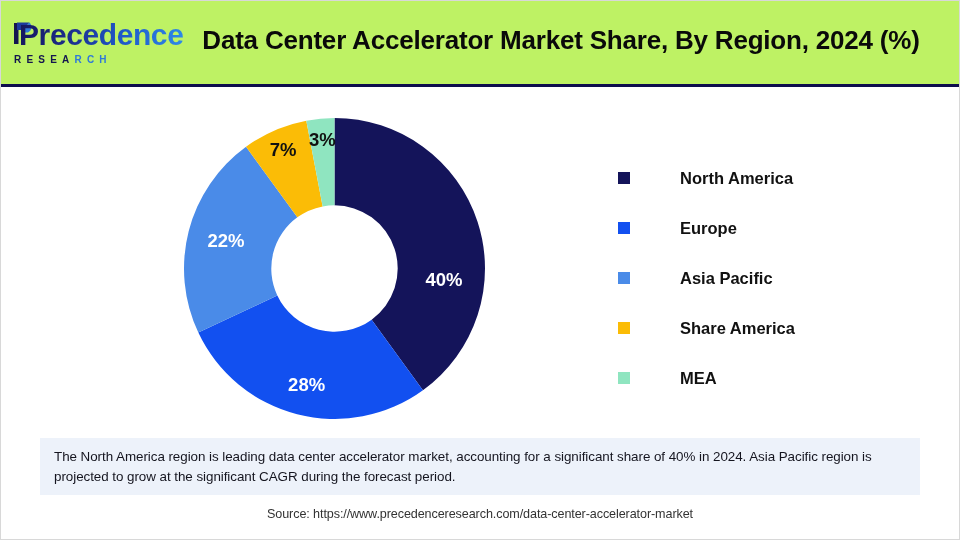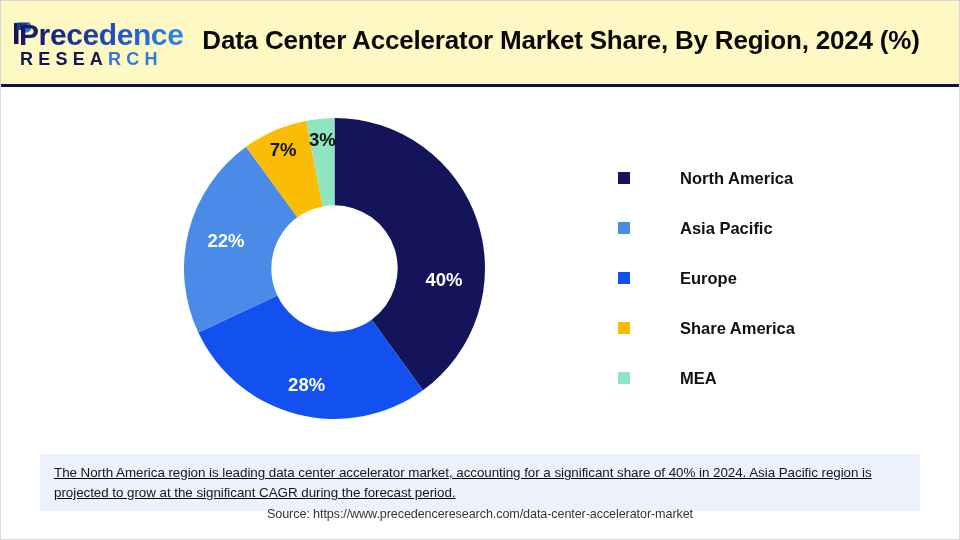--- a/index.html
+++ b/index.html
@@ -20,21 +20,21 @@
     overflow: hidden;
   }
 
   
   .header {
     position: absolute;
     left: 0;
     top: 0;
     width: 958px;
     height: 83px;
-    background: #fef9c3;
+    background: #bef264;
   }
   .header-rule {
     position: absolute;
     left: 0;
     top: 83px;
     width: 958px;
     height: 3px;
     background: #0d0d4d;
   }
 
@@ -63,23 +63,23 @@
   }
   .logo-mark {
     position: absolute;
     left: 0px;
     top: 2px;
     width: 21px;
     height: 24px;
   }
   .logo-sub {
     position: absolute;
-    left: 7px;
+    left: 1px;
     top: 33px;
-    font-size: 18px;
+    font-size: 10px;
     font-weight: 700;
     letter-spacing: 5.2px;
     line-height: 15px;
     white-space: nowrap;
   }
   .logo-sub .d { color: #14164f; }
   .logo-sub .l { color: #2f79d8; }
 
   .page-title {
     position: absolute;
@@ -144,27 +144,26 @@
     font-size: 16.5px;
     font-weight: 700;
     color: #111111;
     white-space: nowrap;
   }
 
   
   .description {
     position: absolute;
     left: 39px;
-    top: 453px;
+    top: 437px;
     width: 880px;
     height: 57px;
     box-sizing: border-box;
     background: #edf2fa;
     padding: 9px 16px 0 14px;
-    text-decoration: underline;
   }
   .description p {
     margin: 0;
     font-size: 13.4px;
     line-height: 20px;
     color: #15151f;
     letter-spacing: -0.05px;
   }
 
   .source {
@@ -219,26 +218,26 @@
           <div class="slice-label dark" style="left: 138.32px; top: 21.6444px; transform: translate(-50%, -50%);">3%</div>
         </div>
     </div>
 
     <div class="legend" id="legend">
         <div class="legend-item">
           <span class="legend-swatch" style="background: rgb(20, 20, 90);"></span>
           <span class="legend-label">North America</span>
         </div>
         <div class="legend-item">
+          <span class="legend-swatch" style="background: rgb(18, 80, 240);"></span>
+          <span class="legend-label">Europe</span>
+        </div>
+        <div class="legend-item">
           <span class="legend-swatch" style="background: rgb(74, 139, 232);"></span>
           <span class="legend-label">Asia Pacific</span>
-        </div>
-        <div class="legend-item">
-          <span class="legend-swatch" style="background: rgb(18, 80, 240);"></span>
-          <span class="legend-label">Europe</span>
         </div>
         <div class="legend-item">
           <span class="legend-swatch" style="background: rgb(251, 188, 6);"></span>
           <span class="legend-label">Share America</span>
         </div>
         <div class="legend-item">
           <span class="legend-swatch" style="background: rgb(143, 229, 192);"></span>
           <span class="legend-label">MEA</span>
         </div>
       </div>

